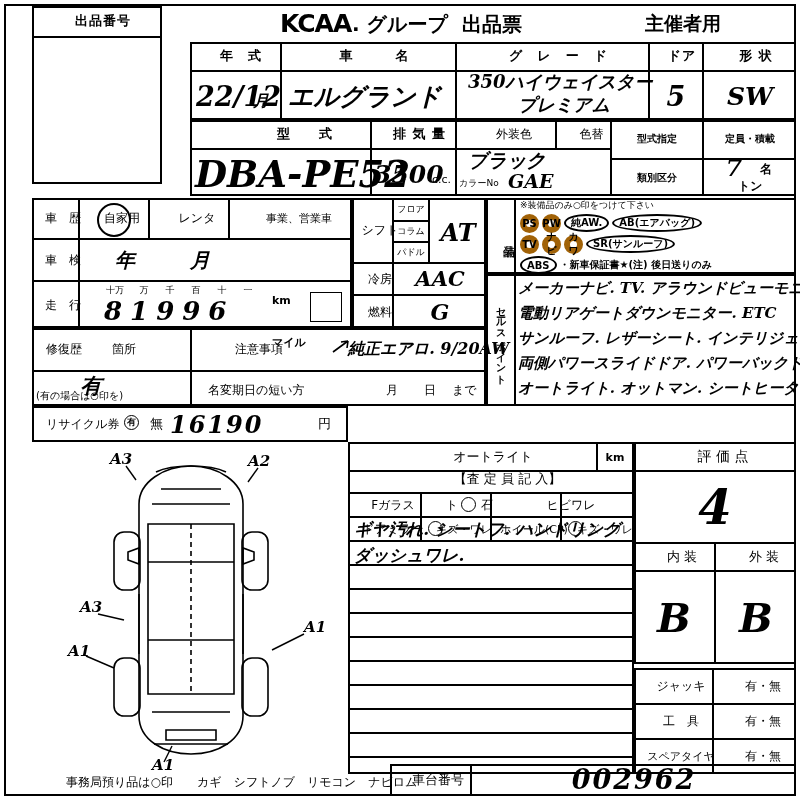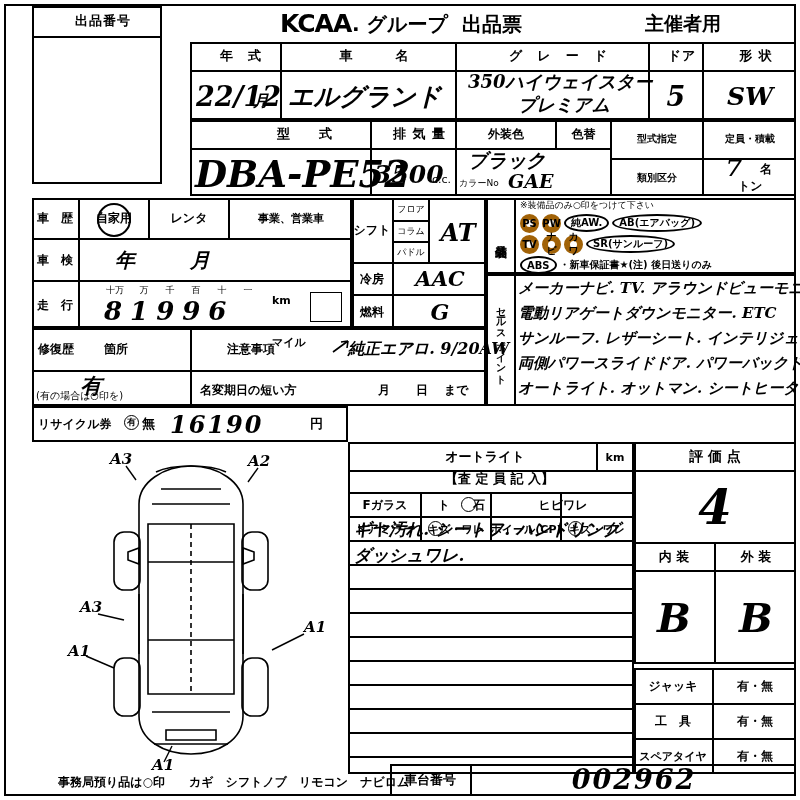--- a/index.html
+++ b/index.html
@@ -4,21 +4,21 @@
 <style>
   html,body{margin:0;padding:0;background:#ffffff;}
   body{width:800px;height:800px;font-family:"DejaVu Sans","Liberation Sans",sans-serif;color:#000;}
   #sheet{position:relative;width:800px;height:800px;overflow:hidden;}
   .bx{position:absolute;box-sizing:border-box;border:2px solid #000;}
   .ln{position:absolute;background:#000;}
   .t{position:absolute;box-sizing:border-box;white-space:pre;}
   .ctr{display:flex;align-items:center;justify-content:center;text-align:center;}
   .lft{display:flex;align-items:center;justify-content:flex-start;}
   .lbl{font-size:13px;font-weight:bold;letter-spacing:1px;padding-left:12px;}
-  .lbl2{font-size:12px;font-weight:bold;}
+  .lbl2{font-size:12px;font-weight:normal;margin-left:8px;}
   .sm{font-size:10px;font-weight:bold;}
   .xs{font-size:9px;}
   
   .hw{font-family:"DejaVu Serif","Liberation Serif",serif;font-style:italic;font-weight:bold;}
   .hw-l{font-size:27px;}
   .hw-m{font-size:21px;}
   .hw-s{font-size:16px;}
   .hw-xs{font-size:13px;}
   .vert{writing-mode:vertical-rl;text-orientation:upright;}
   .circ{display:inline-flex;align-items:center;justify-content:center;border:6px solid #a16207;border-radius:50%;width:19px;height:19px;font-size:10px;font-weight:bold;box-sizing:border-box;}

